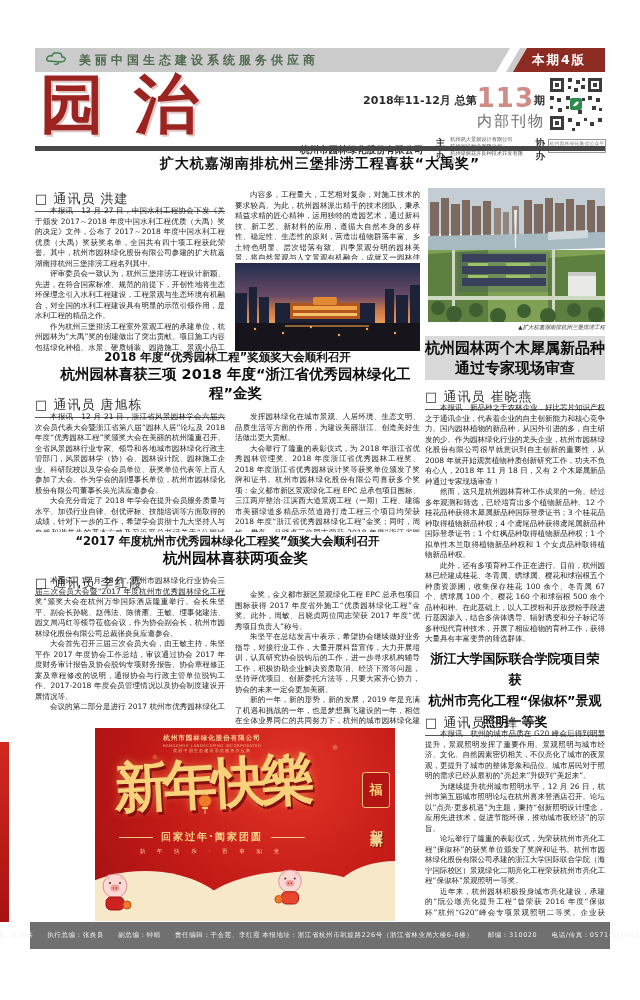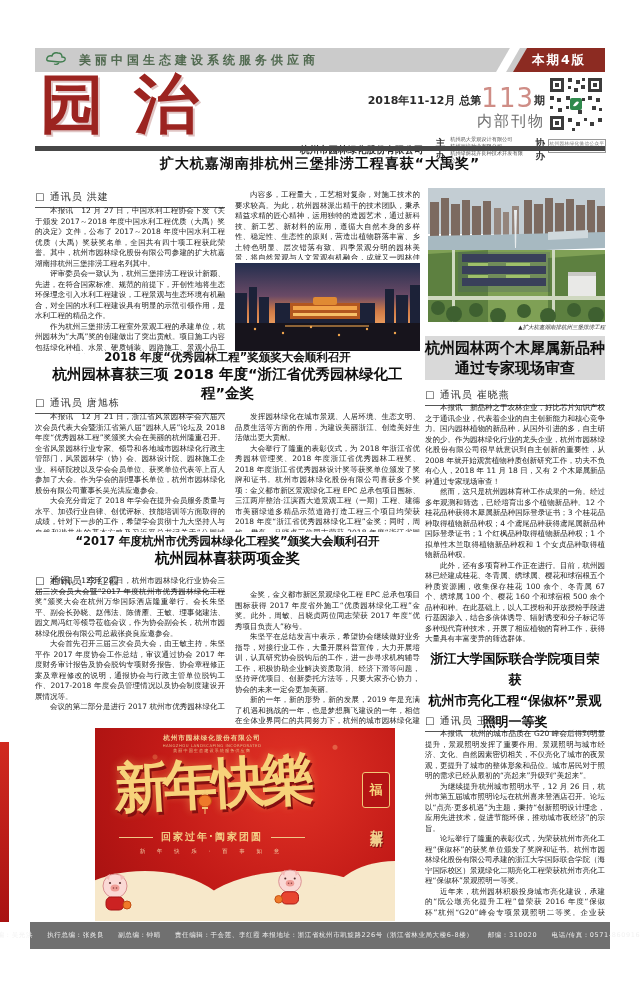--- a/index.html
+++ b/index.html
@@ -13,40 +13,40 @@
   .badge{position:absolute;right:0;top:0;bottom:0;width:92px;background:#8c2b22;
          clip-path:polygon(14px 0,100% 0,100% 100%,0 100%);
          display:flex;align-items:center;justify-content:center;}
   .badge span{color:#fff;font-size:12.5px;font-weight:bold;letter-spacing:2px;}
   .badge-slash{position:absolute;right:92px;top:0;bottom:0;width:10px;background:#fff;transform:skewX(-30deg);}
   .masthead-title{position:absolute;left:40px;top:66px;font-family:"DejaVu Serif","Liberation Serif",serif;
           font-size:64px;font-weight:bold;color:#9c2420;letter-spacing:30px;line-height:76px;
           text-shadow:2px 2px 0 rgba(130,25,20,.25);}
   .pub-info{position:absolute;left:300px;top:80px;width:245px;text-align:right;}
   .issue-line{font-size:11px;font-weight:bold;color:#2a2a2a;}
-  .issue-num{font-size:26px;font-weight:400;color:#cf8d86;letter-spacing:1px;position:relative;top:3px;}
+  .issue-num{font-size:26px;font-weight:700;color:#cf8d86;letter-spacing:1px;position:relative;top:3px;}
   .pub-type{font-size:15px;color:#6f6f6f;margin-top:2px;letter-spacing:2px;}
   .org-row{display:flex;justify-content:flex-end;align-items:center;gap:5px;margin-top:5px;}
   .organizer{font-size:9.5px;font-weight:bold;color:#333;white-space:nowrap;}
   .org-role{font-size:9.5px;font-weight:bold;color:#333;}
   .coorgs{font-size:5.2px;color:#555;text-align:left;line-height:7px;}
   .qr-block{position:absolute;left:548px;top:76px;width:58px;}
   .qr-caption{margin-top:3px;border:1px solid #9a9a9a;font-size:4.6px;color:#777;text-align:center;
               padding:1px 0;letter-spacing:.4px;}
   .header-rule{position:absolute;left:35px;top:146px;width:570px;height:5px;background:#474747;}
   
   .headline-main{position:absolute;left:0;top:155px;width:640px;margin:0;text-align:center;
                  font-size:14px;font-weight:800;color:#101010;letter-spacing:1px;}
-  .byline{position:absolute;font-size:10px;color:#333;border-bottom:1px solid #555;
+  .byline{position:absolute;font-size:13px;color:#333;border-bottom:1px solid #555;
           padding-bottom:3px;letter-spacing:1px;}
   .col{position:absolute;overflow:hidden;text-align:justify;}
   .col p{margin:0;text-indent:2em;font-size:7.5px;line-height:10.5px;color:#1d1d1d;}
   .kicker{position:absolute;left:35px;width:385px;margin:0;text-align:center;
           font-size:11.5px;font-weight:bold;color:#111;}
-  .headline-sub{position:absolute;left:35px;width:385px;margin:0;text-align:center;
+  .headline-sub{position:absolute;left:43px;width:385px;margin:0;text-align:center;
           font-size:14.5px;font-weight:800;color:#0e0e0e;}
   
   .b-a1{left:35px;top:190px;width:190px;}
   .c-a1-1{left:35px;top:206px;width:190px;height:148px;}
   .c-a1-2{left:235px;top:190px;width:185px;height:70px;}
   .photo-mid{position:absolute;left:235px;top:263px;width:185px;height:88px;}
   .photo-right{position:absolute;left:428px;top:188px;width:177px;height:134px;}
   .photo-caption{position:absolute;left:428px;top:324px;width:177px;text-align:right;
                  font-size:5.5px;color:#2c2c2c;font-style:italic;}
   

